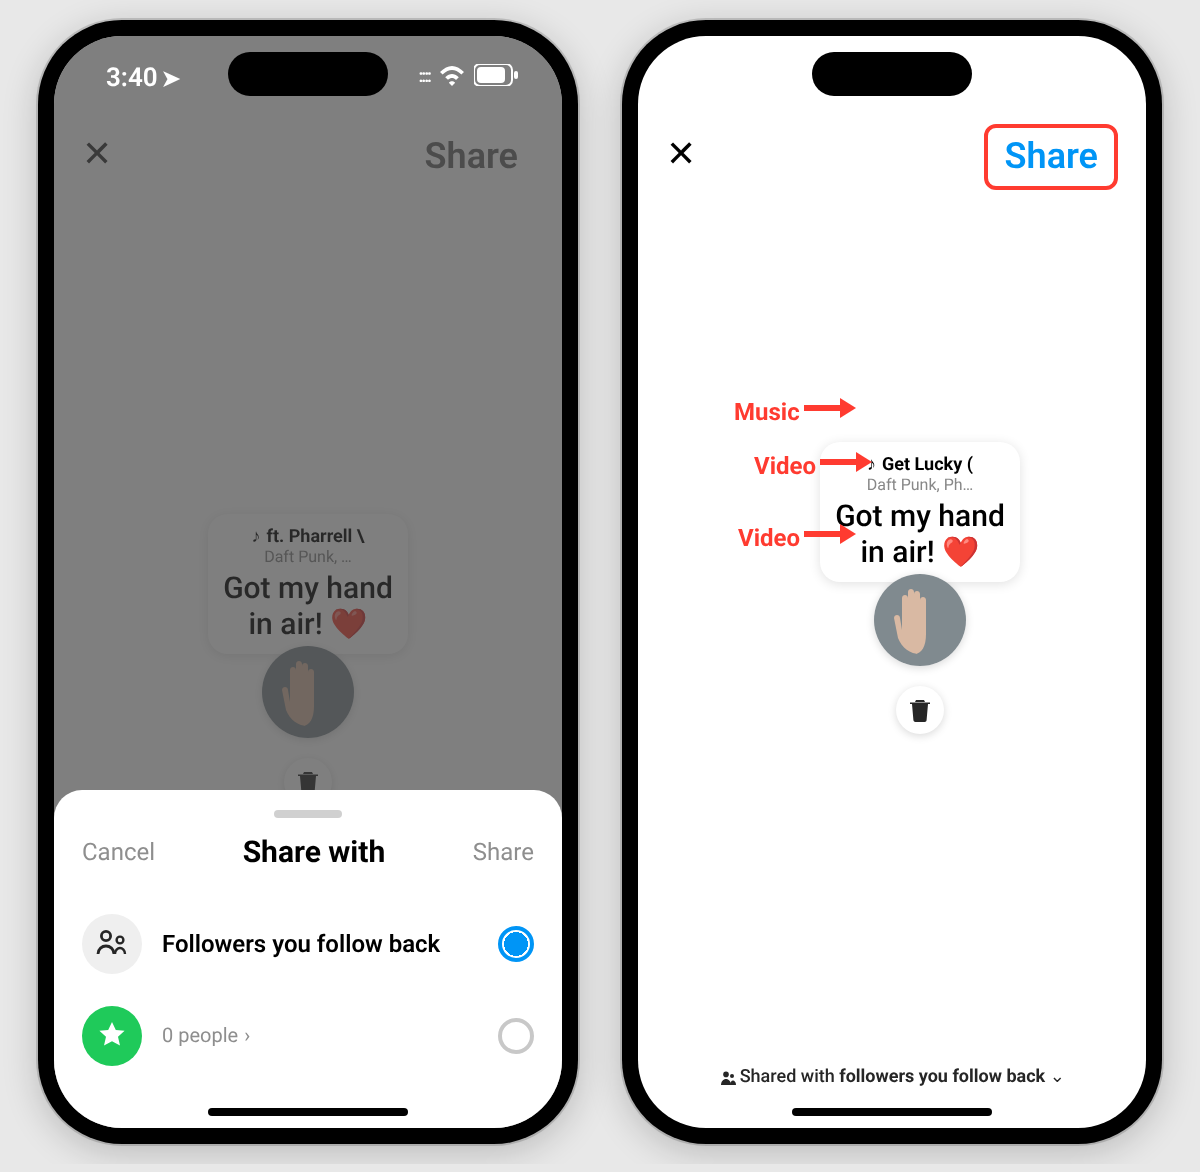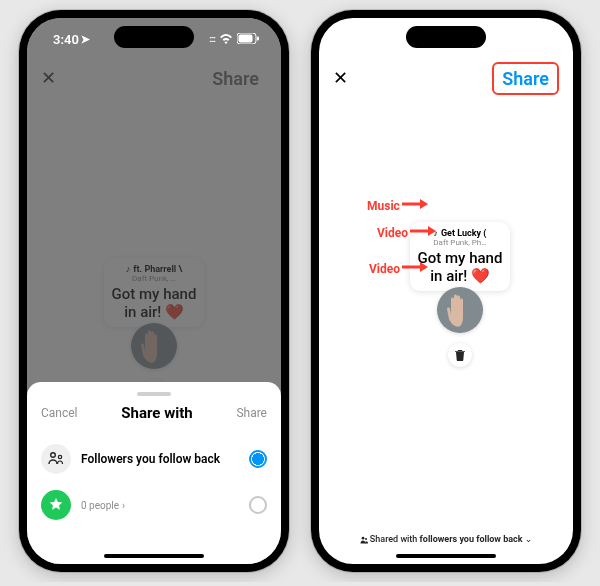--- a/index.html
+++ b/index.html
@@ -70,21 +70,21 @@
       display:flex; align-items:center; justify-content:center;
       box-shadow:0 1px 4px rgba(0,0,0,.15); cursor:pointer;
     }
     
     .dim-overlay {
       position:absolute; inset:0; background:rgba(60,60,60,.66); z-index:10;
     }
     .sheet {
       position:absolute; left:0; right:0; bottom:0; z-index:20;
       background:#fff; border-radius:14px 14px 0 0;
-      padding:10px 14px 36px;
+      padding:10px 14px 23px;
     }
     .sheet-grabber{ width:34px; height:4px; background:#d0d0d0; border-radius:3px; margin:0 auto 8px;}
     .sheet-header{ display:flex; justify-content:space-between; align-items:center; margin-bottom:14px; }
     .sheet-cancel,.sheet-done{ font-size:12px; color:#8e8e8e; cursor:pointer; }
     .sheet-title{ font-size:15px; font-weight:700; }
     .opt{ display:flex; align-items:center; gap:10px; padding:8px 0; cursor:pointer; }
     .opt-icon{ width:30px; height:30px; border-radius:50%; display:flex; align-items:center; justify-content:center; }
     .opt-icon.followback{ background:#efefef; }
     .opt-icon.closefriends{ background:#1fca5a; }
     .opt-label{ flex:1; }

